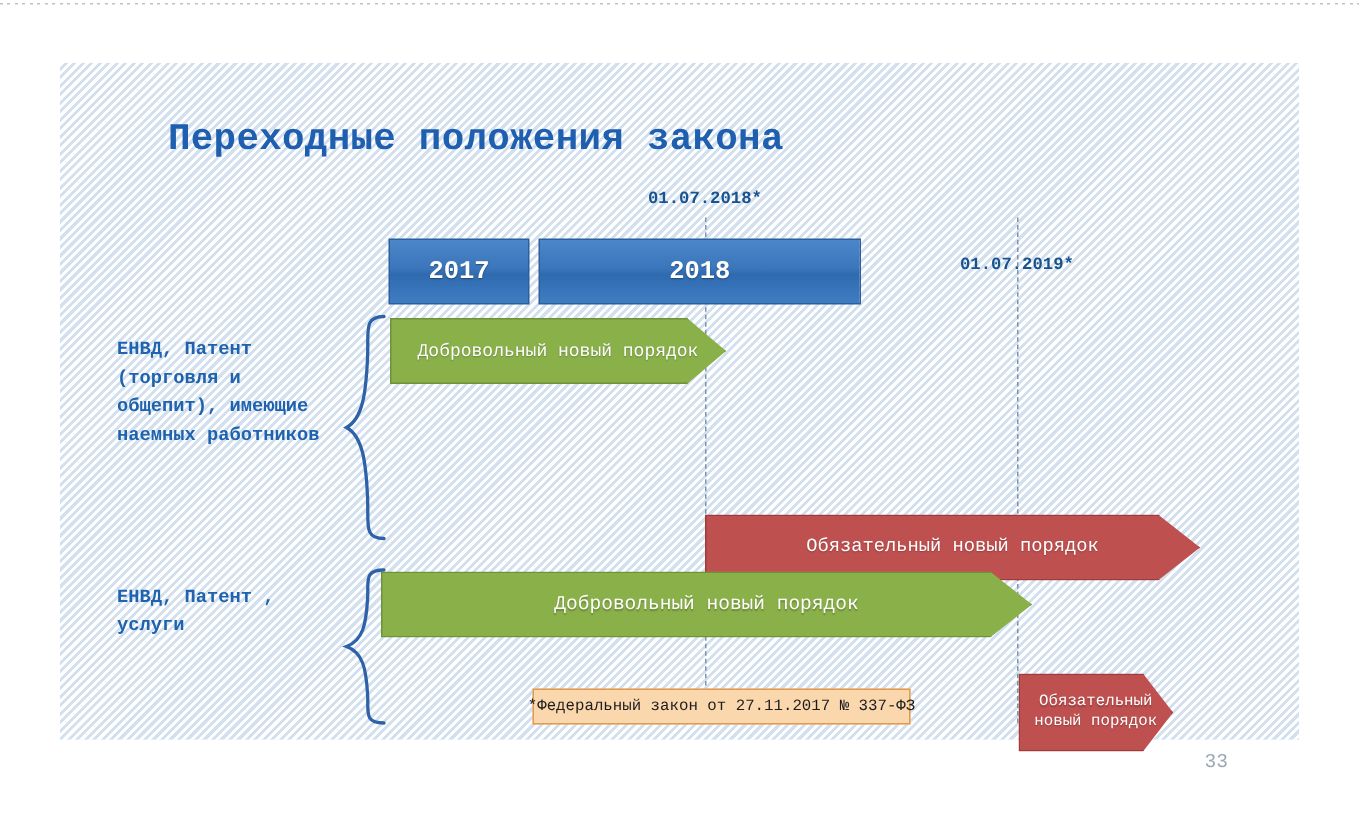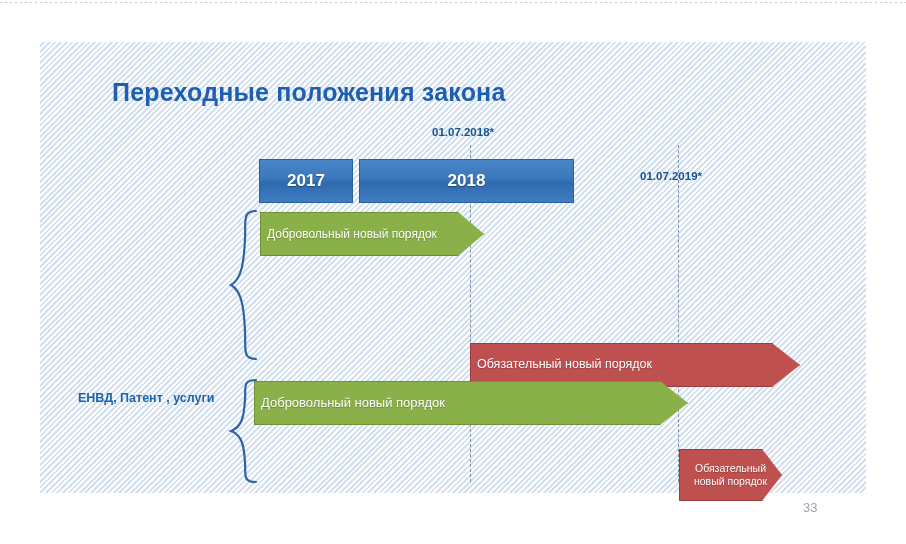--- a/index.html
+++ b/index.html
@@ -6,21 +6,21 @@
     margin: 0;
     padding: 0;
     background: #ffffff;
   }
   #screen {
     position: relative;
     width: 906px;
     height: 544px;
     background: #ffffff;
     overflow: hidden;
-    font-family: Liberation Sans, sans-serif;
+    font-family: Liberation Mono, monospace;
   }
 
   
   #top-rule {
     position: absolute;
     left: 0; top: 2px;
     width: 906px; height: 1px;
     background-image: repeating-linear-gradient(to right,
         #b9c3cf 0px, #b9c3cf 2px, transparent 2px, transparent 5px);
   }
@@ -92,21 +92,21 @@
 
   
   .brace { position: absolute; }
 
   
   .arrow {
     position: absolute;
     box-sizing: border-box;
     display: flex;
     align-items: center;
-    justify-content: flex-start;
+    justify-content: center;
     text-align: center;
     color: #ffffff;
     line-height: 1.25;
   }
   .arrow-green {
     background: #8ab04a;
     border: 1px solid #6f9138;
   }
   .arrow-red {
     background: #bf5050;
@@ -159,20 +159,21 @@
     <div class="vmarker" style="left:430px; top:103px; height:337px;"></div>
     <div class="vmarker" style="left:638px; top:103px; height:337px;"></div>
 
     <div class="year-bar" style="left:219px; top:117px; width:94px;">
       <span>2017</span>
     </div>
     <div class="year-bar" style="left:319px; top:117px; width:215px;">
       <span>2018</span>
     </div>
 
+    <div class="cat-label" style="left:38px; top:182px; width:150px;">ЕНВД, Патент (торговля и общепит), имеющие наемных работников</div>
 
     <svg class="brace" style="left:188px; top:167px;" width="32" height="152" viewBox="0 0 32 152">
       <path d="M28 2 C14 2 18 12 17 30 C16 52 14 70 3 76 C14 82 16 100 17 122 C18 140 14 150 28 150" fill="none" stroke="#2e62a8" stroke-width="2.2" stroke-linecap="round"></path>
     </svg>
 
     <div class="arrow arrow-green" style="left:220px; top:170px; width:224px; height:44px; font-size:12px;
                 clip-path: polygon(0 0, calc(100% - 26px) 0, 100% 50%, calc(100% - 26px) 100%, 0 100%);">
       <span class="arrow-text">Добровольный новый порядок</span>
     </div>
 
@@ -190,17 +191,20 @@
     <div class="arrow arrow-green" style="left:214px; top:339px; width:434px; height:44px; font-size:13px;
                 clip-path: polygon(0 0, calc(100% - 28px) 0, 100% 50%, calc(100% - 28px) 100%, 0 100%);">
       <span class="arrow-text">Добровольный новый порядок</span>
     </div>
 
     <div class="arrow arrow-red" style="left:639px; top:378px; width:103px; height:52px; font-size:10.5px;
                 clip-path: polygon(0 0, calc(100% - 20px) 0, 100% 50%, calc(100% - 20px) 100%, 0 100%);">
       <span class="arrow-text">Обязательный новый порядок</span>
     </div>
 
+    <div id="footnote" style="left:315px; top:417px; width:250px; height:22px;">
+      <span>*Федеральный закон от 27.11.2017 № 337-ФЗ</span>
+    </div>
 
     <div id="page-number" style="left:763px; top:423px;margin-top:35px;">33</div>
 
   </div>
 </div>
 
 </body></html>

